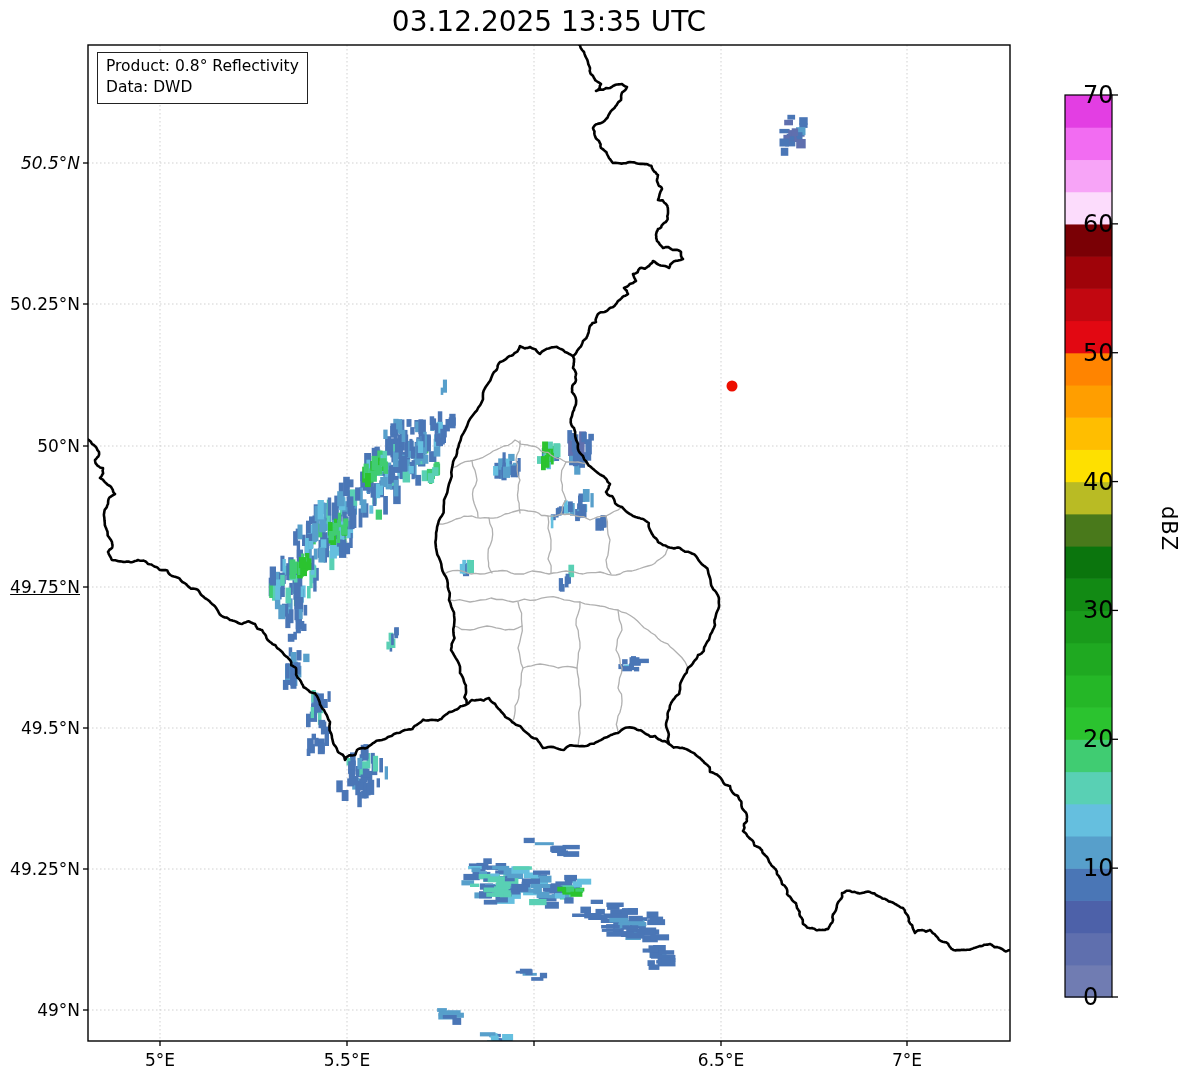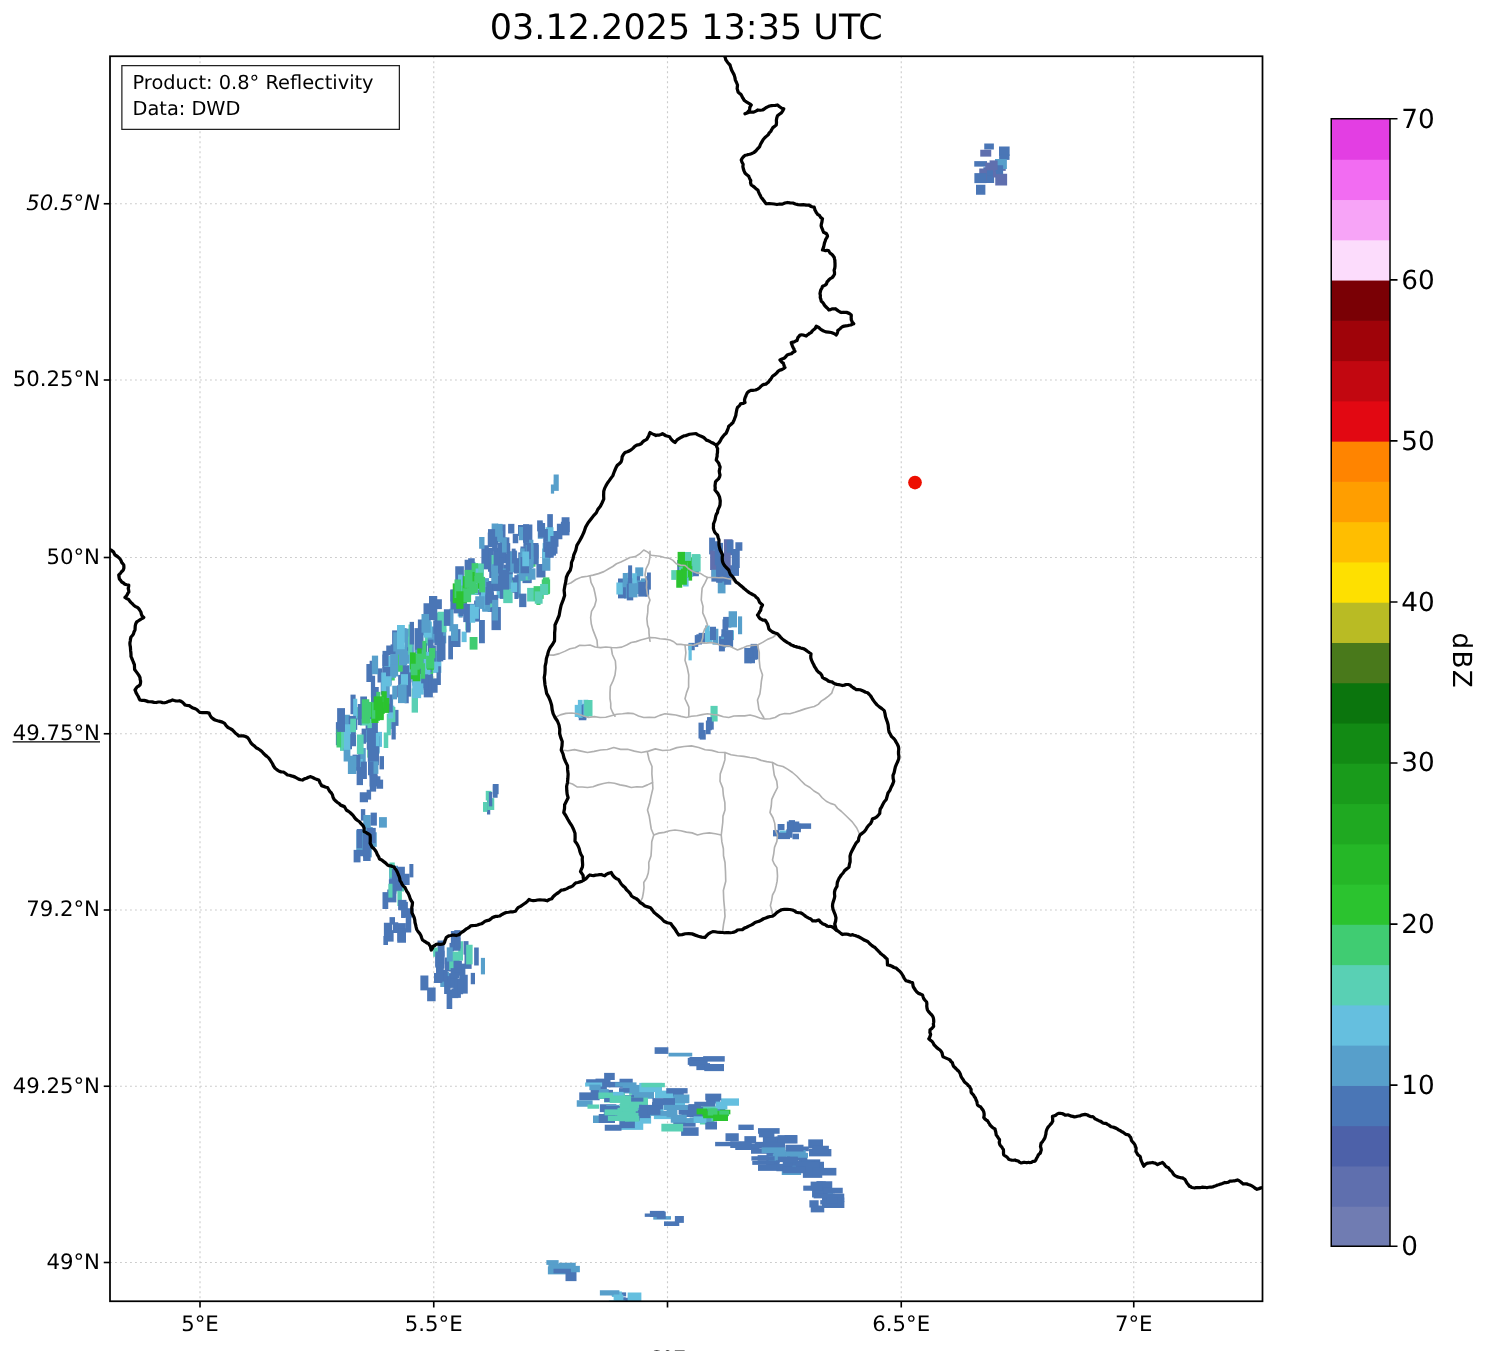--- a/index.html
+++ b/index.html
@@ -1,26 +1,26 @@
 <!DOCTYPE html>
 <html><head>
 <meta charset="utf-8">
 <style>
   html,body{margin:0;padding:0;background:#ffffff;}
   body{width:1202px;height:1081px;position:relative;overflow:hidden;
        font-family:"DejaVu Sans","Liberation Sans",sans-serif;color:#000;}
   .fig{position:absolute;left:0;top:0;width:1202px;height:919px;background:#fff;}
   svg{position:absolute;left:0;top:0;}
   .title{position:absolute;top:5px;text-align:center;font-size:28px;color:#000;white-space:nowrap;}
-  .infobox{position:absolute;background:#fff;border:1.3px solid #222;padding:3px 20px 4px 8px;
+  .infobox{position:absolute;background:#fff;border:1.3px solid #222;padding:3px 8px 4px 8px;
            font-size:15.5px;line-height:1.38;z-index:5;}
   .infobox div{white-space:nowrap;}
   .ylabel{position:absolute;left:0;width:80px;text-align:right;font-size:17px;line-height:22px;}
   .xlabel{position:absolute;width:90px;text-align:center;font-size:17px;line-height:22px;}
-  .cblabel{position:absolute;left:1121px;font-size:21px;line-height:26px;text-align:left;}
+  .cblabel{position:absolute;left:1083px;font-size:24px;line-height:26px;text-align:left;}
   .dbz{position:absolute;left:1157px;font-size:21px;writing-mode:vertical-rl;letter-spacing:1px;}
 </style>
 </head>
 <body>
 
 <div class="fig">
   <svg id="map-svg" width="1202" height="1081" viewBox="0 0 1202 1081">
       <defs>
         <clipPath id="mapclip">
           <rect x="88" y="45" width="922" height="996"></rect>
@@ -1012,21 +1012,21 @@
   <div class="title" id="title" style="left: 88px; width: 922px;">03.12.2025 13:35 UTC</div>
   <div class="infobox" id="infobox" style="left: 97px; top: 52px;">
     <div>Product: 0.8° Reflectivity</div>
     <div>Data: DWD</div>
   </div>
   <div id="ylabels">
       <div class="ylabel" style="top: 152px; font-style: italic;">50.5°N</div>
       <div class="ylabel" style="top: 293px;">50.25°N</div>
       <div class="ylabel" style="top: 435px;">50°N</div>
       <div class="ylabel" style="top: 576px; text-decoration: underline;">49.75°N</div>
-      <div class="ylabel" style="top: 717px;">79.2°N</div>
+      <div class="ylabel" style="top: 717px;">49.5°N</div>
       <div class="ylabel" style="top: 858px;">49.25°N</div>
       <div class="ylabel" style="top: 999px;">49°N</div>
     </div>
   <div id="xlabels">
       <div class="xlabel" style="left: 115px; top: 1049px;">5°E</div>
       <div class="xlabel" style="left: 302px; top: 1049px;">5.5°E</div>
       <div class="xlabel" style="left: 489px; top: 1049px; margin-top: 28px;">6°E</div>
       <div class="xlabel" style="left: 676px; top: 1049px;">6.5°E</div>
       <div class="xlabel" style="left: 862px; top: 1049px;">7°E</div>
     </div>

